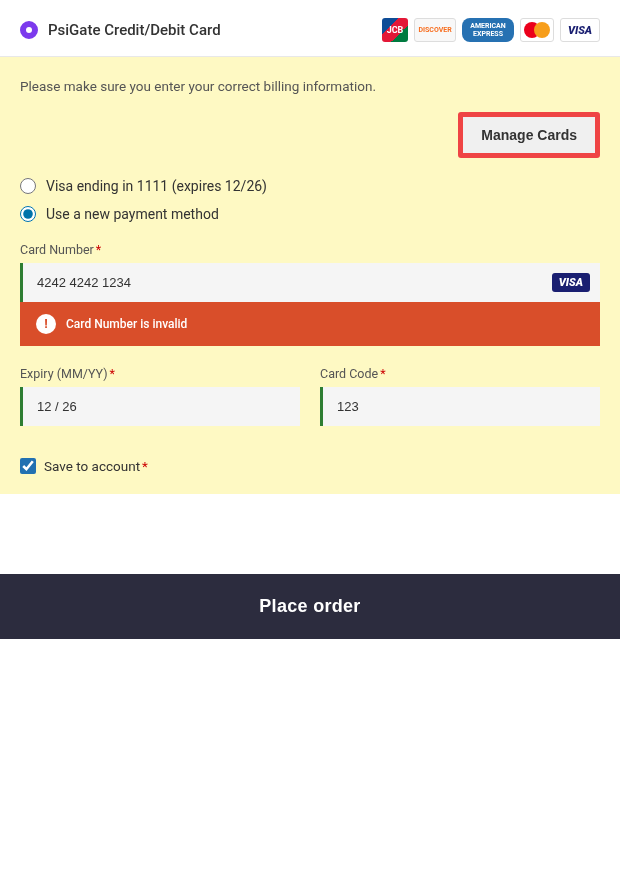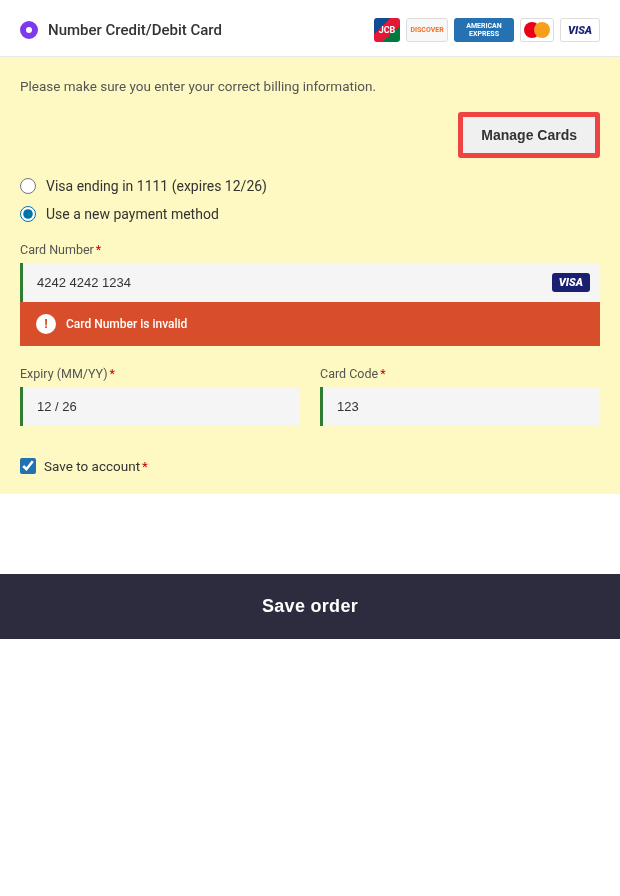--- a/index.html
+++ b/index.html
@@ -88,22 +88,23 @@
       border: 1px solid #ddd;
       color: #f76e20;
       font-size: 7px;
       width: 42px;
     }
 
     .logo-amex {
       background: #2671b2;
       color: white;
       font-size: 7px;
-      width: 60px;
+      width: 52px;
       text-align: center;
+      border-radius: 8px;
     }
 
     .logo-mc {
       background: #fff;
       border: 1px solid #ddd;
       width: 34px;
       display: flex;
       align-items: center;
       justify-content: center;
     }
@@ -329,21 +330,21 @@
 </head>
 <body>
 
 <div class="main-content">
 
   <div class="header-section">
     <div class="header-left">
       <div class="radio-circle">
         <div class="radio-circle-inner"></div>
       </div>
-      <span class="header-title">Number Credit/Debit Card</span>
+      <span class="header-title">PsiGate Credit/Debit Card</span>
     </div>
     <div class="card-logos">
       <div class="card-logo logo-jcb">JCB</div>
       <div class="card-logo logo-discover">DISCOVER</div>
       <div class="card-logo logo-amex">AMERICAN EXPRESS</div>
       <div class="card-logo logo-mc">
         <div class="mc-circles">
           <div class="mc-circle-red"></div>
           <div class="mc-circle-orange"></div>
         </div>
@@ -412,16 +413,16 @@
           <span>Save to account</span><span class="required-star">*</span>
         </label>
       </div>
 
     </div>
   </div>
 
   <div class="spacer"></div>
 
   <div class="footer-section">
-    <button class="place-order-btn">Save order</button>
+    <button class="place-order-btn">Place order</button>
   </div>
 
 </div>
 
 </body></html>

